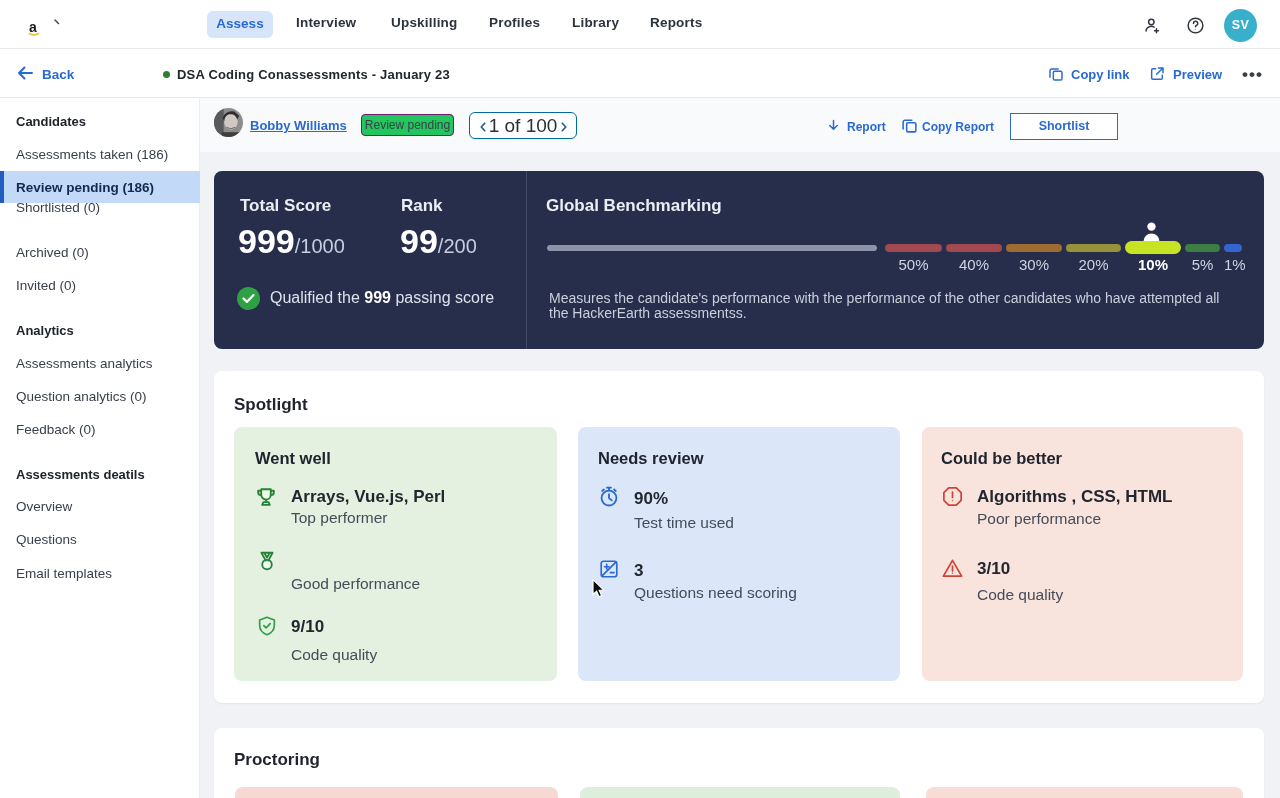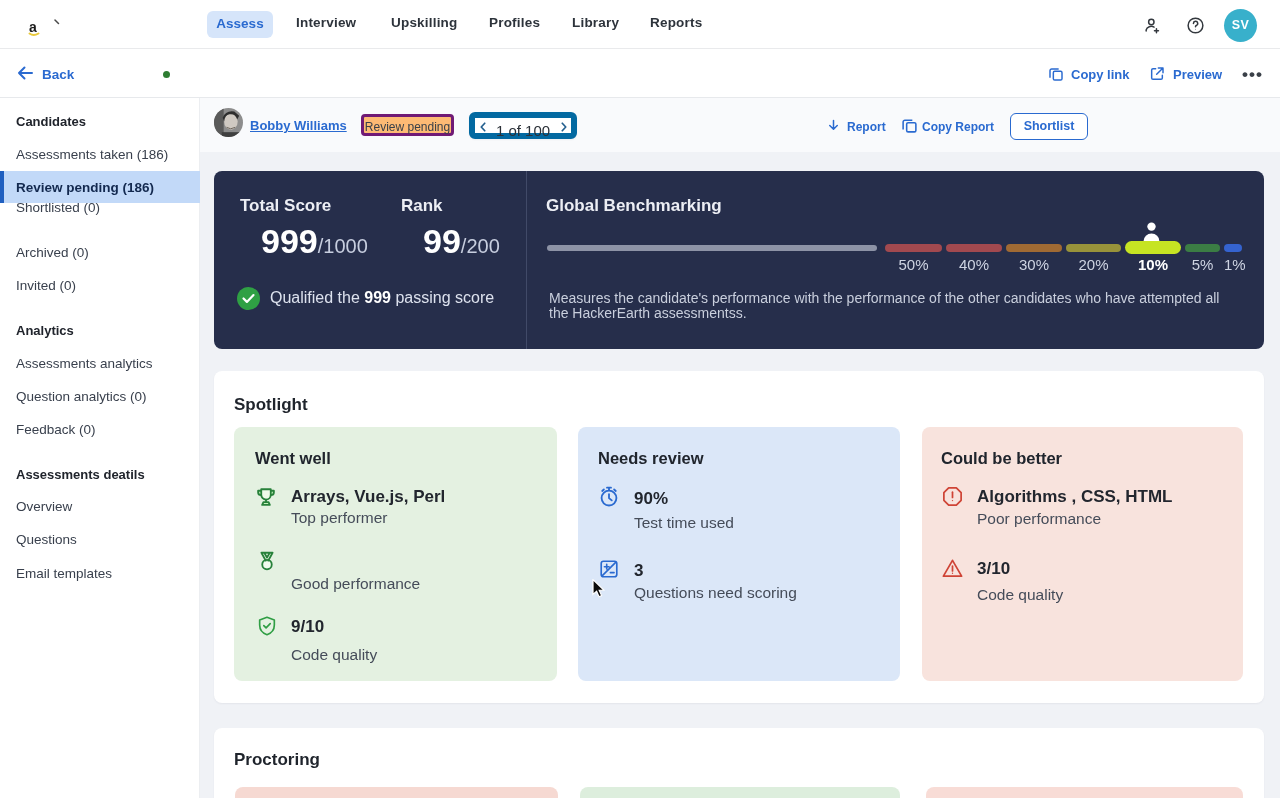--- a/index.html
+++ b/index.html
@@ -20,28 +20,28 @@
   .actlink { position:absolute; top:67px; font-size:13px; font-weight:600; color:#2a6ad0; }
   
   .sidebar { position:absolute; left:0; top:98px; width:200px; height:700px; background:#fff; border-right:1px solid #eceef1; }
   .sbh { position:absolute; left:16px; font-size:13px; font-weight:700; color:#20242c; }
   .sbi { position:absolute; left:16px; font-size:13.5px; color:#39404d; }
   .sbsel { position:absolute; left:0; top:171px; width:200px; height:32px; background:#c2d9f8; border-left:4px solid #1f5fc0; }
   .sbselt { position:absolute; left:16px; top:180px; font-size:13.5px; font-weight:700; color:#13294f; }
   
   .band { position:absolute; left:200px; top:98px; width:1080px; height:54px; background:#f9fafc; }
   .card { position:absolute; background:#fff; border-radius:8px; box-shadow:0 1px 2px rgba(30,40,60,.06); }
-  .badge { position:absolute; left:361px; top:114px; width:93px; height:22px; background:#fdba74; border:3px solid #701a75; border-radius:4px; font-size:12px; color:#394049; text-align:center; line-height:20px; }
-  .pager { position:absolute; left:469px; top:112px; width:108px; height:27px; background:#fff; border:6px solid #0369a1; border-radius:6px; box-shadow:0 1px 2px rgba(30,40,60,.05); font-size:15px; color:#2b3037; text-align:center; line-height:25px; }
-  .btn-outline { position:absolute; left:1010px; top:113px; width:78px; height:27px; border:1px solid #2a6ad0; border-radius:6px; background:#fff; color:#2a6ad0; font-size:12.5px; font-weight:600; text-align:center; line-height:25px; }
+  .badge { position:absolute; left:361px; top:114px; width:93px; height:22px; background:#22c55e; border:1px solid #701a75; border-radius:4px; font-size:12px; color:#394049; text-align:center; line-height:20px; }
+  .pager { position:absolute; left:469px; top:112px; width:108px; height:27px; background:#fff; border:1px solid #0369a1; border-radius:6px; box-shadow:0 1px 2px rgba(30,40,60,.05); font-size:19px; color:#2b3037; text-align:center; line-height:25px; }
+  .btn-outline { position:absolute; left:1010px; top:113px; width:108px; height:27px; border:1px solid #2a6ad0; border-radius:0; background:#fff; color:#2a6ad0; font-size:12.5px; font-weight:600; text-align:center; line-height:25px; }
   .btn-fill { position:absolute; left:1116px; top:112px; width:146px; height:28px; border-radius:6px; background:#2563d0; color:#fff; font-size:12.5px; font-weight:600; text-align:center; line-height:28px; }
   
   .dark { position:absolute; left:214px; top:171px; width:1050px; height:178px; background:#262e4b; border-radius:8px; }
   .dk-label { position:absolute; font-size:17px; font-weight:600; color:#eceef4; }
-  .dk-big { position:absolute; font-size:34px; font-weight:700; color:#fff;margin-left:23px; }
+  .dk-big { position:absolute; font-size:34px; font-weight:700; color:#fff; }
   .dk-small { font-size:20px; font-weight:400; color:#c7cedf; }
   .dk-divider { position:absolute; left:526px; top:171px; width:1px; height:178px; background:#414a68; }
   .seg { position:absolute; border-radius:4px; }
   .seglabel { position:absolute; top:256px; font-size:15px; color:#ced4e2; text-align:center; }
   
   .sbox { position:absolute; top:427px; height:254px; border-radius:8px; }
   .sbox-h { position:absolute; font-size:16.5px; font-weight:700; color:#20252d; }
   .rowt { position:absolute; font-size:17px; font-weight:600; color:#22262e; }
   .rows { position:absolute; font-size:15.5px; color:#454c59; }
 </style>
@@ -80,20 +80,21 @@
   <div class="avatar-sv">SV</div>
 
   <div class="subbar"></div>
   <div class="abs" style="left:16px;top:65px;z-index:6;">
     <svg width="18" height="16" viewBox="0 0 18 16" fill="none" stroke="#2a6ad0" stroke-width="2" stroke-linecap="round" stroke-linejoin="round">
       <path d="M16 8 H3 M8.5 2.5 L3 8 l5.5 5.5"></path>
     </svg>
   </div>
   <div class="backtxt" style="z-index:6;">Back</div>
   <div class="greendot" style="z-index:6;"></div>
+  <div class="pagetitle" style="z-index:6;">DSA Coding Conassessments - January 23</div>
   <div class="abs" style="left:1048px;top:66px;z-index:6;">
     <svg width="16" height="16" viewBox="0 0 24 24" fill="none" stroke="#2a6ad0" stroke-width="2.2" stroke-linejoin="round">
       <rect x="8" y="8" width="13" height="13" rx="2"></rect>
       <path d="M16 4.5 H5.5 A2.5 2.5 0 0 0 3 7 V17.5"></path>
     </svg>
   </div>
   <div class="actlink" style="left:1071px;z-index:6;">Copy link</div>
   <div class="abs" style="left:1149px;top:66px;z-index:6;">
     <svg width="16" height="16" viewBox="0 0 24 24" fill="none" stroke="#2a6ad0" stroke-width="2.2" stroke-linecap="round" stroke-linejoin="round">
       <path d="M10 4 H6 a2 2 0 0 0 -2 2 v12 a2 2 0 0 0 2 2 h12 a2 2 0 0 0 2 -2 v-4"></path>

